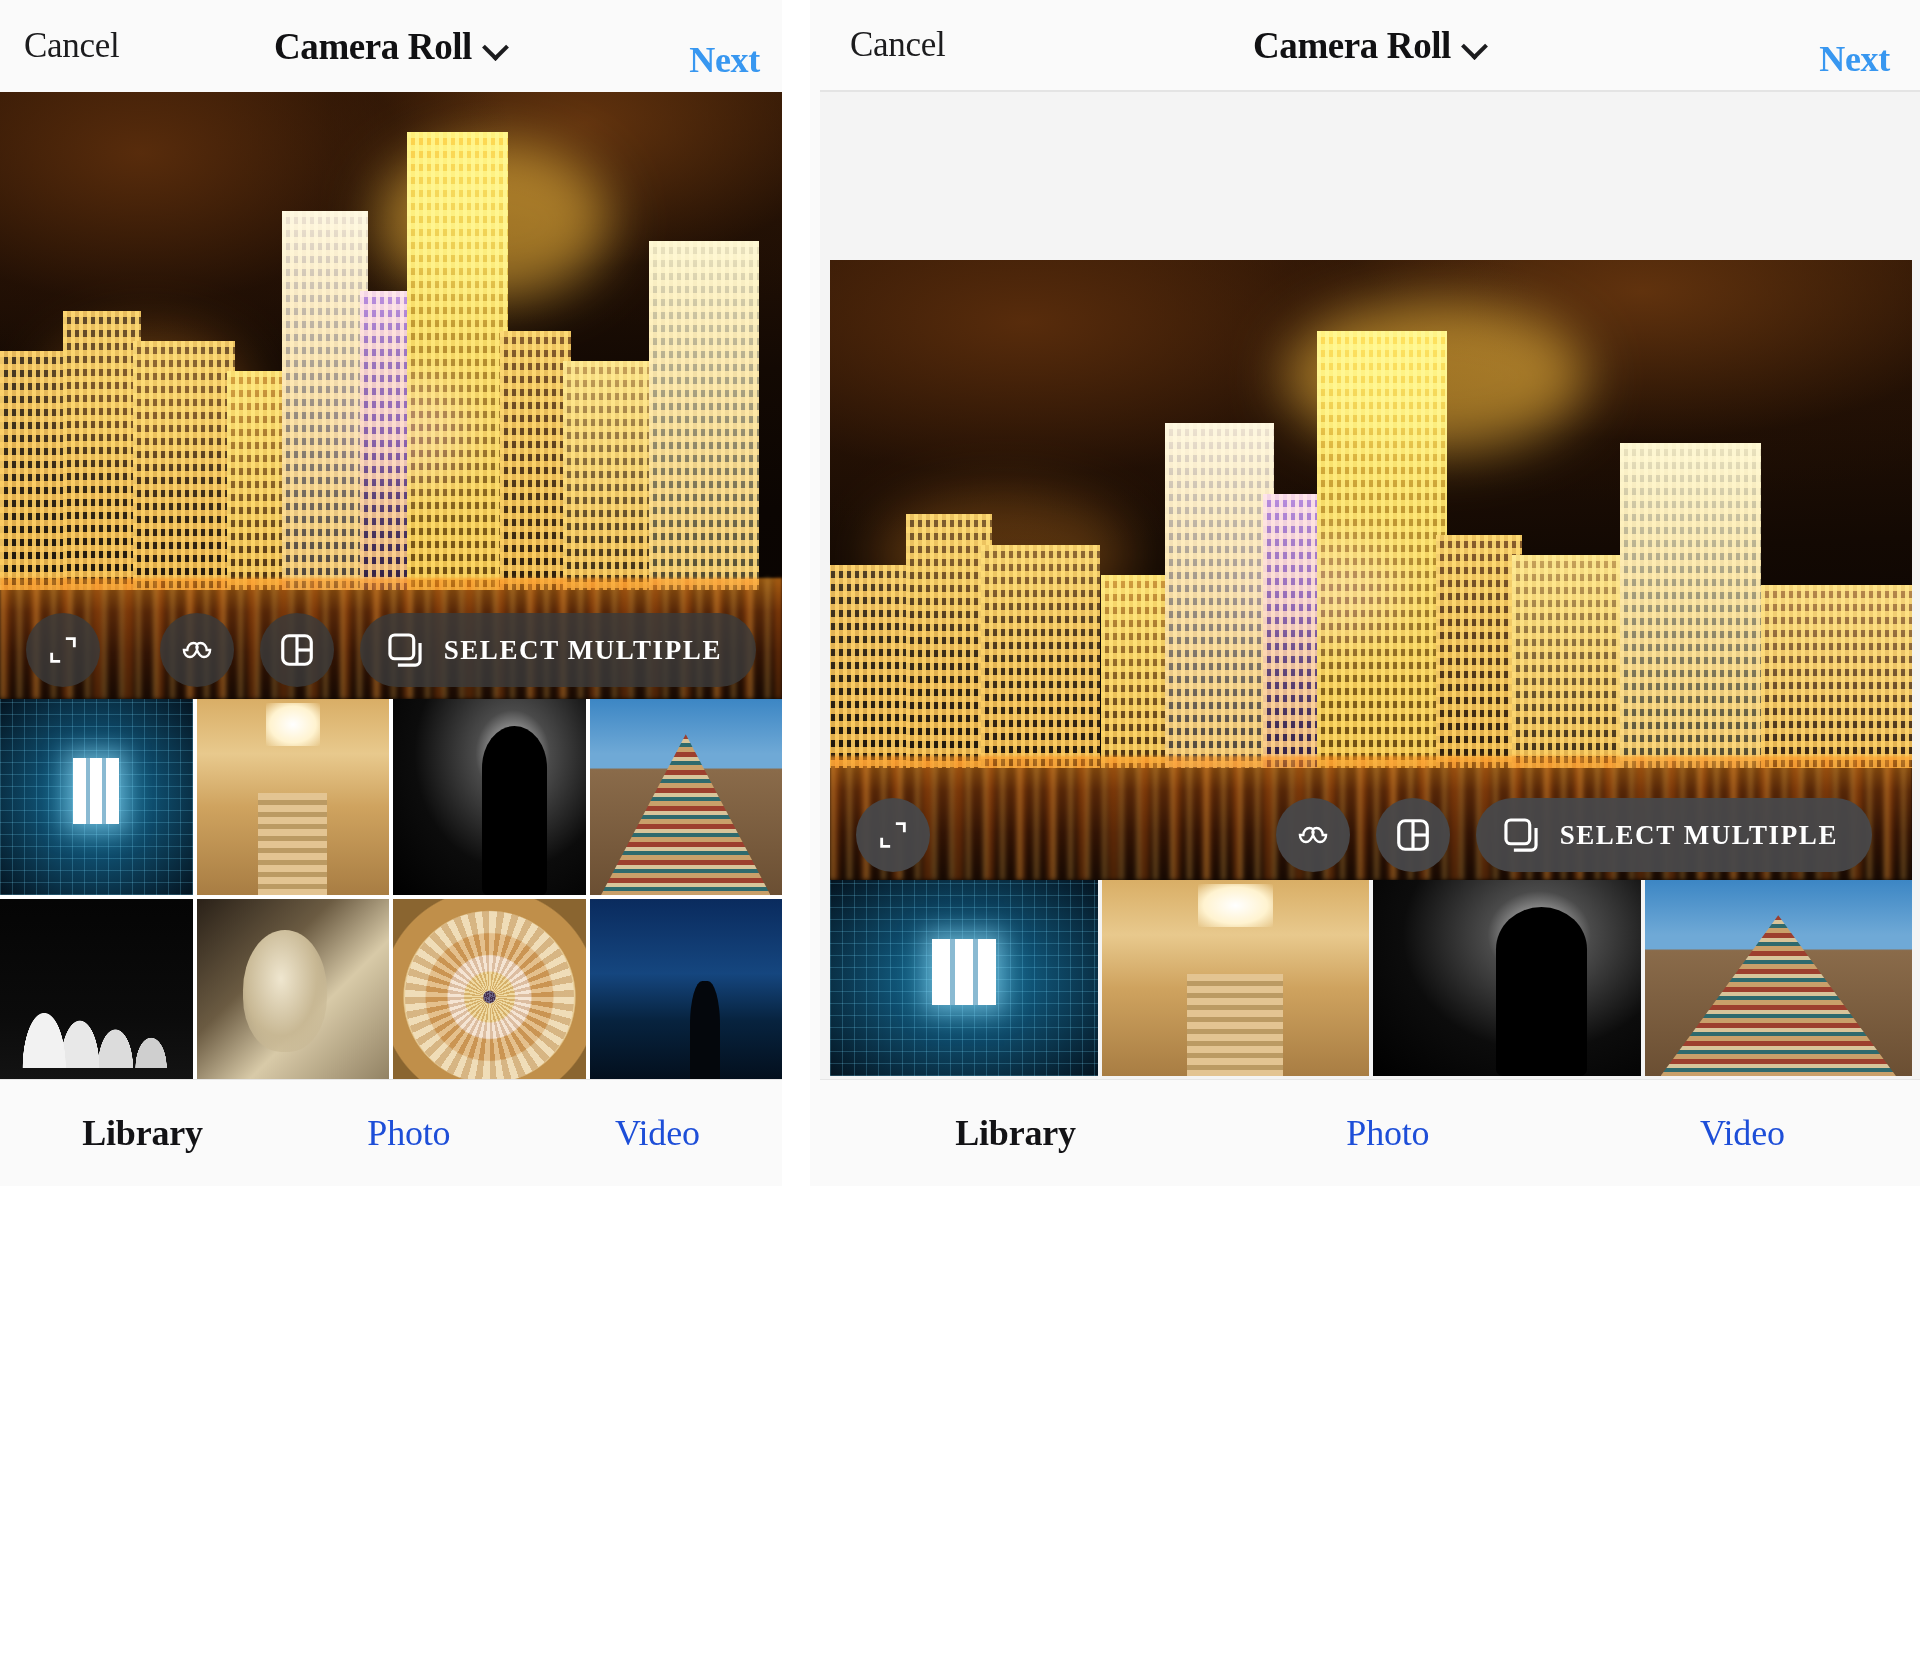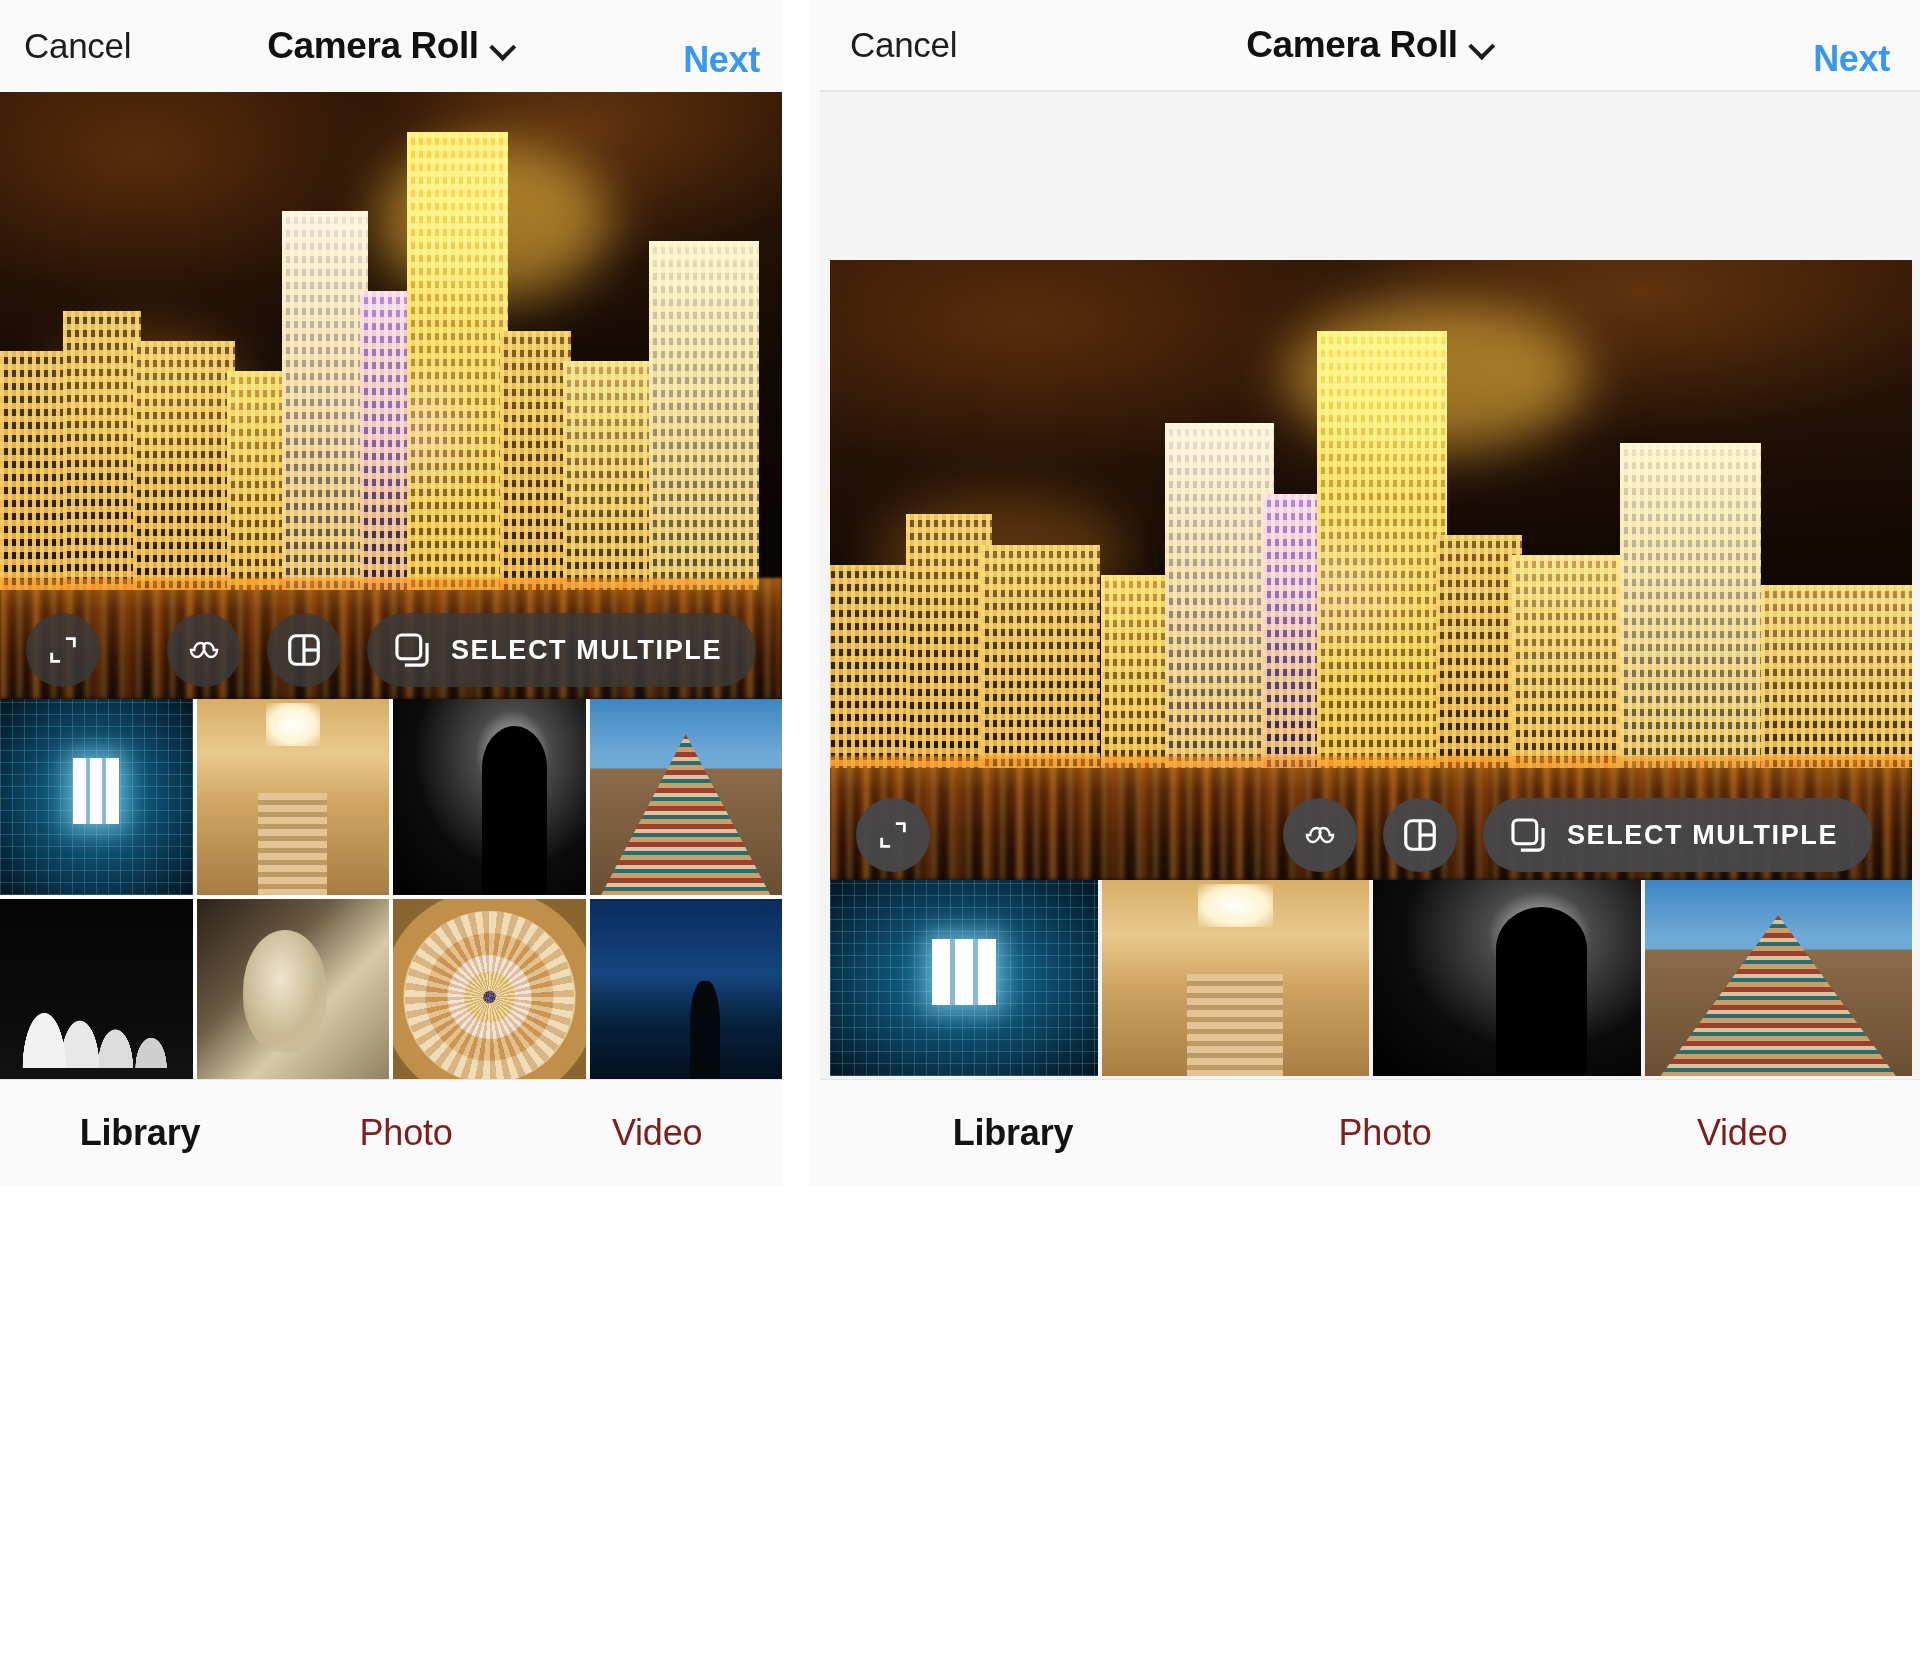--- a/index.html
+++ b/index.html
@@ -5,21 +5,21 @@
   * { box-sizing: border-box; margin: 0; padding: 0; }
   html, body {
     width: 1920px; height: 1667px;
     background: #ffffff;
     font-family: "Liberation Sans", sans-serif;
     overflow: hidden;
   }
   .stage { width: 1920px; height: 1667px; display: flex; background:#ffffff; }
 
   
-  .panel { position: relative; height: 1186px; background: #fafafa; display: flex; flex-direction: column; }
+  .panel { position: relative; height: 1186px; background: #fafafa; display: flex; flex-direction: column; font-family: Liberation Serif, serif; }
   .panel-left  { width: 782px; }
   .gutter      { width: 28px; height:1667px; background:#ffffff; }
   .panel-right { width: 1110px; background:#fafafa; padding-left: 10px; }
 
   
   .navbar {
     height: 92px; min-height:92px; background: #fafafa;
     display: flex; align-items: center; justify-content: space-between;
     padding: 0 22px 0 24px; position: relative;
   }
@@ -107,21 +107,21 @@
 
   
   .tabbar {
     height: 107px; min-height:107px; background: #fafafa;
     display: flex; align-items: center; justify-content: space-around;
     border-top: 1px solid #e6e6e6;
   }
   .panel-right .tabbar { border-top: 1px solid #e6e6e6; }
   .tab { font-size: 36px; letter-spacing: -0.2px; text-align: center; }
   .tab.active { color: #131316; font-weight: 700; }
-  .tab.inactive { color: #7f1d1d; font-weight: 400; }
+  .tab.inactive { color: #1d4ed8; font-weight: 400; }
 
   
   .t-blue {
     background:
       radial-gradient(ellipse at 50% 50%, #1a7fa8 0%, #0e4a69 45%, #04131f 100%);
   }
   .t-blue::before{
     content:""; position:absolute; inset:0;
     background-image:
       repeating-linear-gradient(0deg, rgba(120,220,255,.22) 0 1px, rgba(0,0,0,0) 1px 12px),

